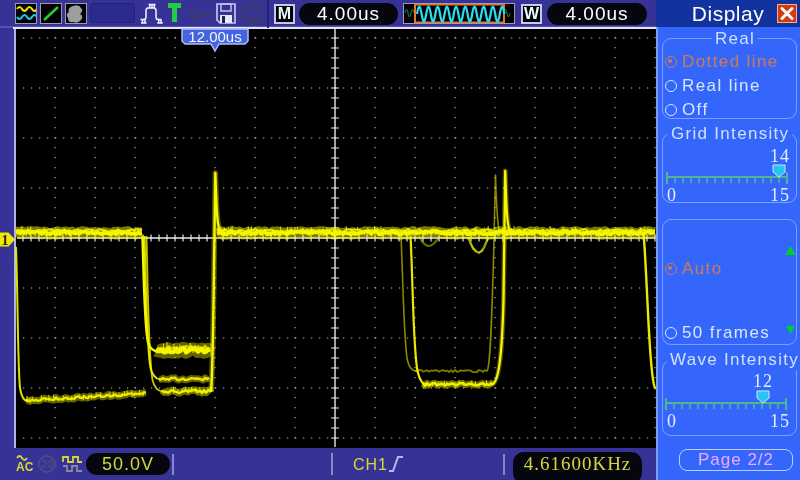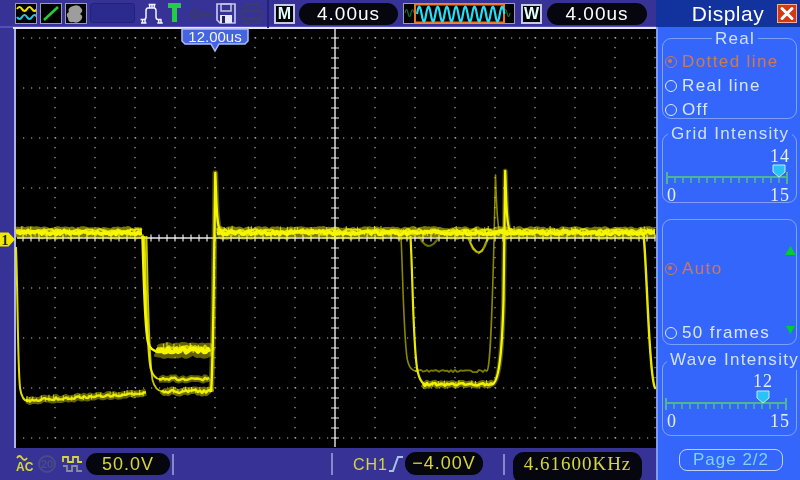--- a/index.html
+++ b/index.html
@@ -203,21 +203,21 @@
   <div class="fs" style="left:662px;top:219px;width:135px;height:126px;"></div>
   <div class="opt sel" style="left:665px;top:233px;margin-top:26px;"><span class="radio"></span>Auto</div>
   <div class="opt" style="left:665px;top:323px;"><span class="radio"></span>50 frames</div>
 
   <div class="fs" style="left:662px;top:360px;width:135px;height:76px;"></div>
   <div class="leg" style="left:667px;top:350px;">Wave Intensity</div>
   <div class="num" style="left:753px;top:371px;">12</div>
   <div class="num" style="left:667px;top:411px;">0</div>
   <div class="num" style="left:770px;top:411px;">15</div>
 
-  <div class="abs" style="left:679px;top:449px;width:104px;height:22px;border:1.5px solid #bcd0f8;border-radius:8px;box-sizing:border-box;color:#7dd3fc;font-size:17px;text-align:center;line-height:20px;letter-spacing:1px;">Page 2/2</div>
+  <div class="abs" style="left:679px;top:449px;width:114px;height:22px;border:1.5px solid #bcd0f8;border-radius:8px;box-sizing:border-box;color:#f0abfc;font-size:17px;text-align:center;line-height:20px;letter-spacing:1px;">Page 2/2</div>
 
   <svg class="abs" style="left:656px;top:0" width="144" height="480" viewBox="656 0 144 480">
     <line x1="667" y1="177" x2="787" y2="177" stroke="#4fb593" stroke-width="2"></line>
 <line x1="667" y1="172" x2="667" y2="184" stroke="#4fb593" stroke-width="2"></line>
 <line x1="787" y1="172" x2="787" y2="184" stroke="#4fb593" stroke-width="2"></line>
 <path d="M675.0,177 v6 M683.0,177 v6 M691.0,177 v6 M699.0,177 v6 M707.0,177 v6 M715.0,177 v6 M723.0,177 v6 M731.0,177 v6 M739.0,177 v6 M747.0,177 v6 M755.0,177 v6 M763.0,177 v6 M771.0,177 v6 M779.0,177 v6" stroke="#4fb593" stroke-width="1.6" fill="none"></path>
 <path d="M773,165 h12 v7 l-6,5 l-6,-5 z" fill="#29c3f5" stroke="#bfeafc" stroke-width="1"></path>
     <line x1="666" y1="403" x2="786" y2="403" stroke="#4fb593" stroke-width="2"></line>
 <line x1="666" y1="398" x2="666" y2="410" stroke="#4fb593" stroke-width="2"></line>
 <line x1="786" y1="398" x2="786" y2="410" stroke="#4fb593" stroke-width="2"></line>
@@ -239,16 +239,15 @@
     <path d="M1,8 v-5 h5 v5 h5 v-5 h5 v5 h4" stroke="#d6d63c" stroke-width="1.8" fill="none"></path>
     <path d="M1,12 h4 v5 h5 v-5 h5 v5 h5" stroke="#8a8a9a" stroke-width="1.8" fill="none"></path>
   </svg>
   <div class="pill" style="left:86px;top:453px;width:84px;height:22px;line-height:22px;color:#d6d63c;font-size:18px;">50.0V</div>
   <div class="abs" style="left:172px;top:454px;width:2px;height:21px;background:#8888c8;"></div>
   <div class="abs" style="left:331px;top:453px;width:2px;height:22px;background:#8888c8;"></div>
   <div class="btxt" style="left:353px;top:456px;font-size:16px;">CH1</div>
   <svg class="abs" style="left:388px;top:452px" width="16" height="23">
     <path d="M1,19 h4 l5,-14 h5" stroke="#a8c0f0" stroke-width="2" fill="none"></path>
   </svg>
-  <div class="pill" style="left:405px;top:452px;width:78px;height:23px;line-height:23px;color:#d6d63c;font-size:18px;">−4.00V</div>
   <div class="abs" style="left:503px;top:454px;width:2px;height:21px;background:#8888c8;"></div>
   <div class="pill" style="left:513px;top:452px;width:129px;height:32px;line-height:23px;color:#d6d63c;font-size:19px;font-family:Liberation Serif, serif;">4.61600KHz</div>
 </div>
 
 </body></html>

